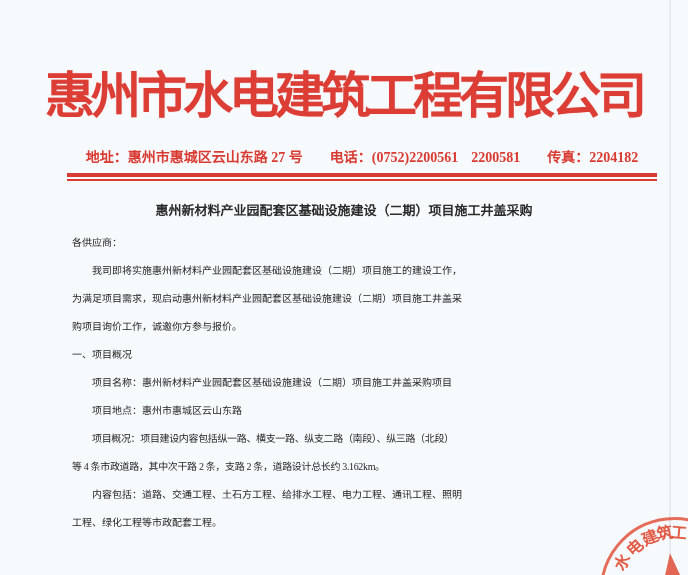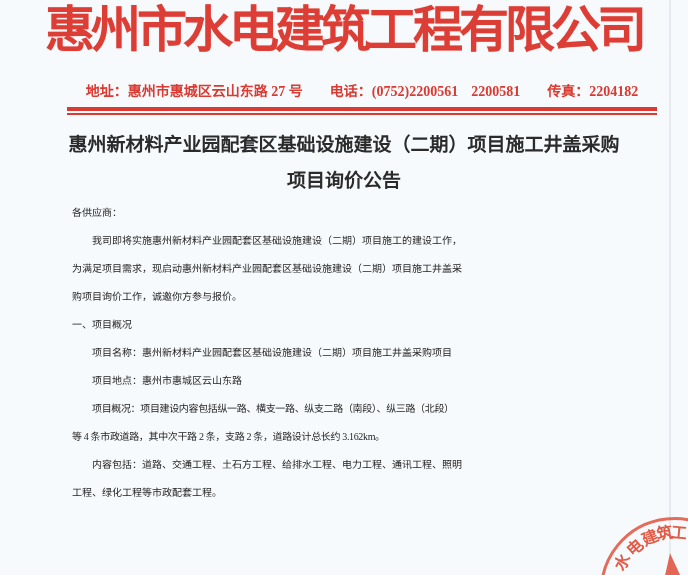--- a/index.html
+++ b/index.html
@@ -18,20 +18,21 @@
   
   .page-edge {
     position: absolute;
     left: 669px; top: 0;
     width: 2px; height: 100%;
     background: rgba(150, 162, 178, 0.16);
   }
 
   
   .company-name {
+    padding-top: 66px;
     text-align: center;
     font-size: 50px;
     line-height: 60px;
     font-weight: bold;
     letter-spacing: -4px;
     color: #dc3d35;
     text-shadow: 0 0 1px rgba(220, 61, 53, 0.35);
     white-space: nowrap;
   }
   .contact-line {
@@ -50,21 +51,21 @@
   .contact-line .gap-sm { margin-right: 13px; }
   .header-rule { margin: 7px 0 0 67px; width: 590px; }
   .rule-thick { height: 4px; background: #d93a31; }
   .rule-thin  { height: 2px; background: #d93a31; margin-top: 2px; }
 
   
   .doc-title {
     margin-top: 12px;
     text-align: center;
     font-weight: bold;
-    font-size: 19px;
+    font-size: 13px;
     line-height: 36px;
     color: #2b2b2b;
   }
 
   
   .doc-body {
     margin-left: 72px;
     width: 588px;
     font-size: 10px;
     line-height: 28px;
@@ -129,21 +130,20 @@
     <span>传真：2204182</span>
   </div>
 
   <div class="header-rule">
     <div class="rule-thick"></div>
     <div class="rule-thin"></div>
   </div>
 
   <div class="doc-title">
     <div>惠州新材料产业园配套区基础设施建设（二期）项目施工井盖采购</div>
-    <div>项目询价公告</div>
   </div>
 
   <div class="doc-body">
     <p>各供应商：</p>
     <p class="indent">我司即将实施惠州新材料产业园配套区基础设施建设（二期）项目施工的建设工作，
 为满足项目需求，现启动惠州新材料产业园配套区基础设施建设（二期）项目施工井盖采
 购项目询价工作，诚邀你方参与报价。</p>
     <p>一、项目概况</p>
     <p class="indent">项目名称：惠州新材料产业园配套区基础设施建设（二期）项目施工井盖采购项目</p>
     <p class="indent">项目地点：惠州市惠城区云山东路</p>

